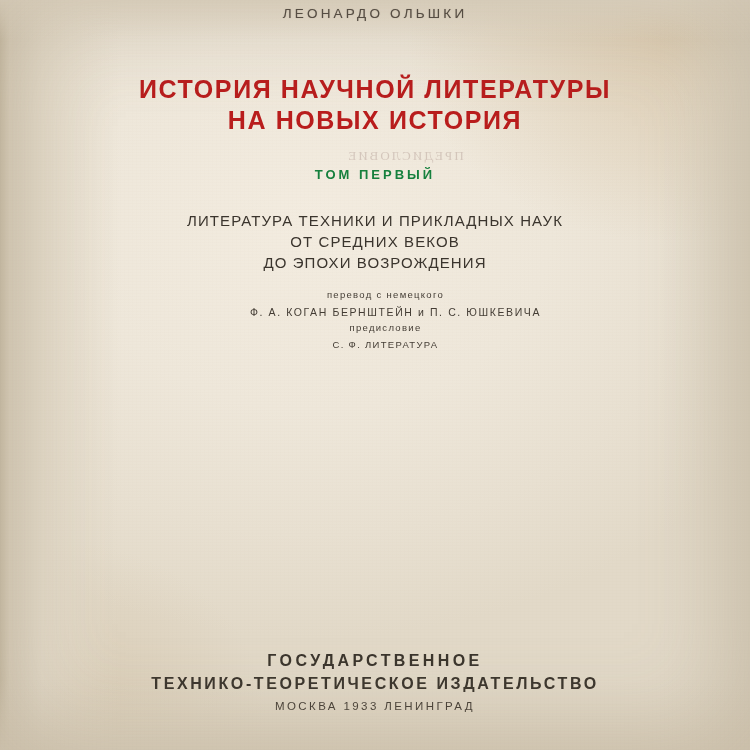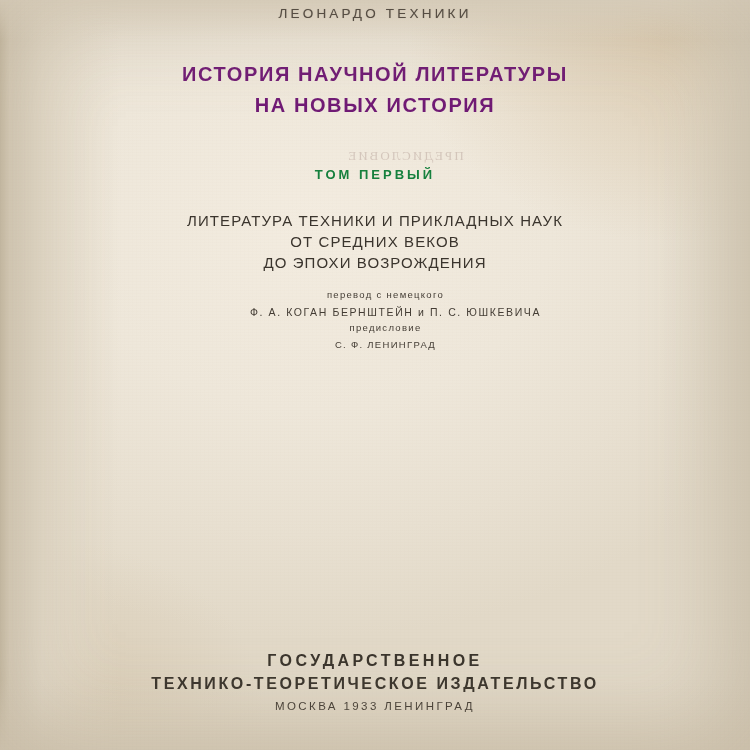--- a/index.html
+++ b/index.html
@@ -94,26 +94,26 @@
     font-size: 13.5px;
     letter-spacing: 3.2px;
     color: #4a433c;
     font-family: "Liberation Sans", sans-serif;
     font-weight: 400;
     text-shadow: 0 0 1px rgba(80,70,60,0.35);
   }
 
   .title {
     position: absolute;
-    top: 59px; left: 0; right: 0;
-    font-size: 20px;
+    top: 74px; left: 0; right: 0;
+    font-size: 25px;
     line-height: 31px;
     letter-spacing: 1.6px;
     font-weight: 700;
-    color: #701a75;
+    color: #b91c1c;
     font-family: "Liberation Sans", sans-serif;
   }
   .title .l2 { display: block; }
 
   .volume {
     position: absolute;
     top: 167px; left: 0; right: 0;
     font-size: 13px;
     letter-spacing: 3px;
     font-weight: 700;
@@ -190,40 +190,40 @@
   <div class="spine-shade"></div>
   <div class="left-edge"></div>
   <div class="right-shade"></div>
   <div class="top-shade"></div>
   <div class="bottom-shade"></div>
 
   <div class="bleed">ПРЕДИСЛОВИЕ</div>
 
   <div class="content">
 
-    <div class="author">ЛЕОНАРДО ТЕХНИКИ</div>
+    <div class="author">ЛЕОНАРДО ОЛЬШКИ</div>
 
     <div class="title">
       <span class="l1">ИСТОРИЯ НАУЧНОЙ ЛИТЕРАТУРЫ</span>
       <span class="l2">НА НОВЫХ ИСТОРИЯ</span>
     </div>
 
     <div class="volume">ТОМ ПЕРВЫЙ</div>
 
     <div class="subtitle">
       <span>ЛИТЕРАТУРА ТЕХНИКИ И ПРИКЛАДНЫХ НАУК</span>
       <span>ОТ СРЕДНИХ ВЕКОВ</span>
       <span>ДО ЭПОХИ ВОЗРОЖДЕНИЯ</span>
     </div>
 
     <div class="credits">
       <span>перевод с немецкого</span>
       <span class="big">Ф. А. КОГАН БЕРНШТЕЙН и П. С. ЮШКЕВИЧА</span>
       <span>предисловие</span>
-      <span>С. Ф. ЛЕНИНГРАД</span>
+      <span>С. Ф. ЛИТЕРАТУРА</span>
     </div>
 
     <div class="publisher">
       <span class="pl1">ГОСУДАРСТВЕННОЕ</span>
       <span class="pl2">ТЕХНИКО-ТЕОРЕТИЧЕСКОЕ ИЗДАТЕЛЬСТВО</span>
     </div>
 
     <div class="imprint">МОСКВА 1933 ЛЕНИНГРАД</div>
 
   </div>

